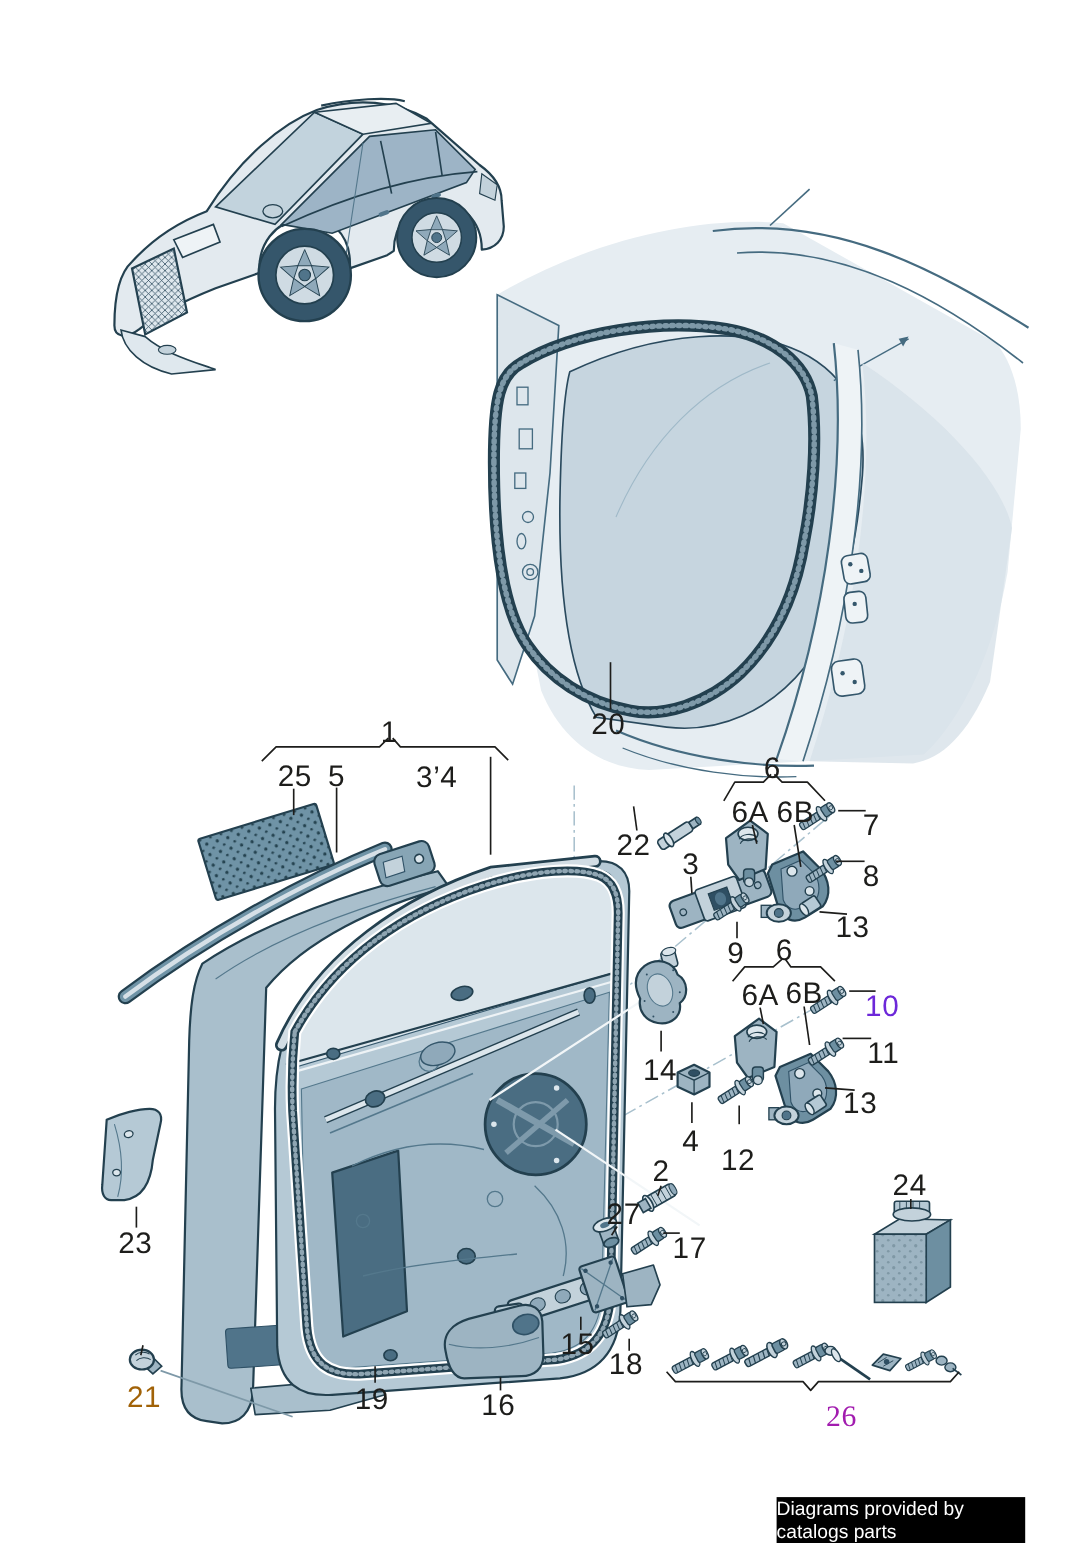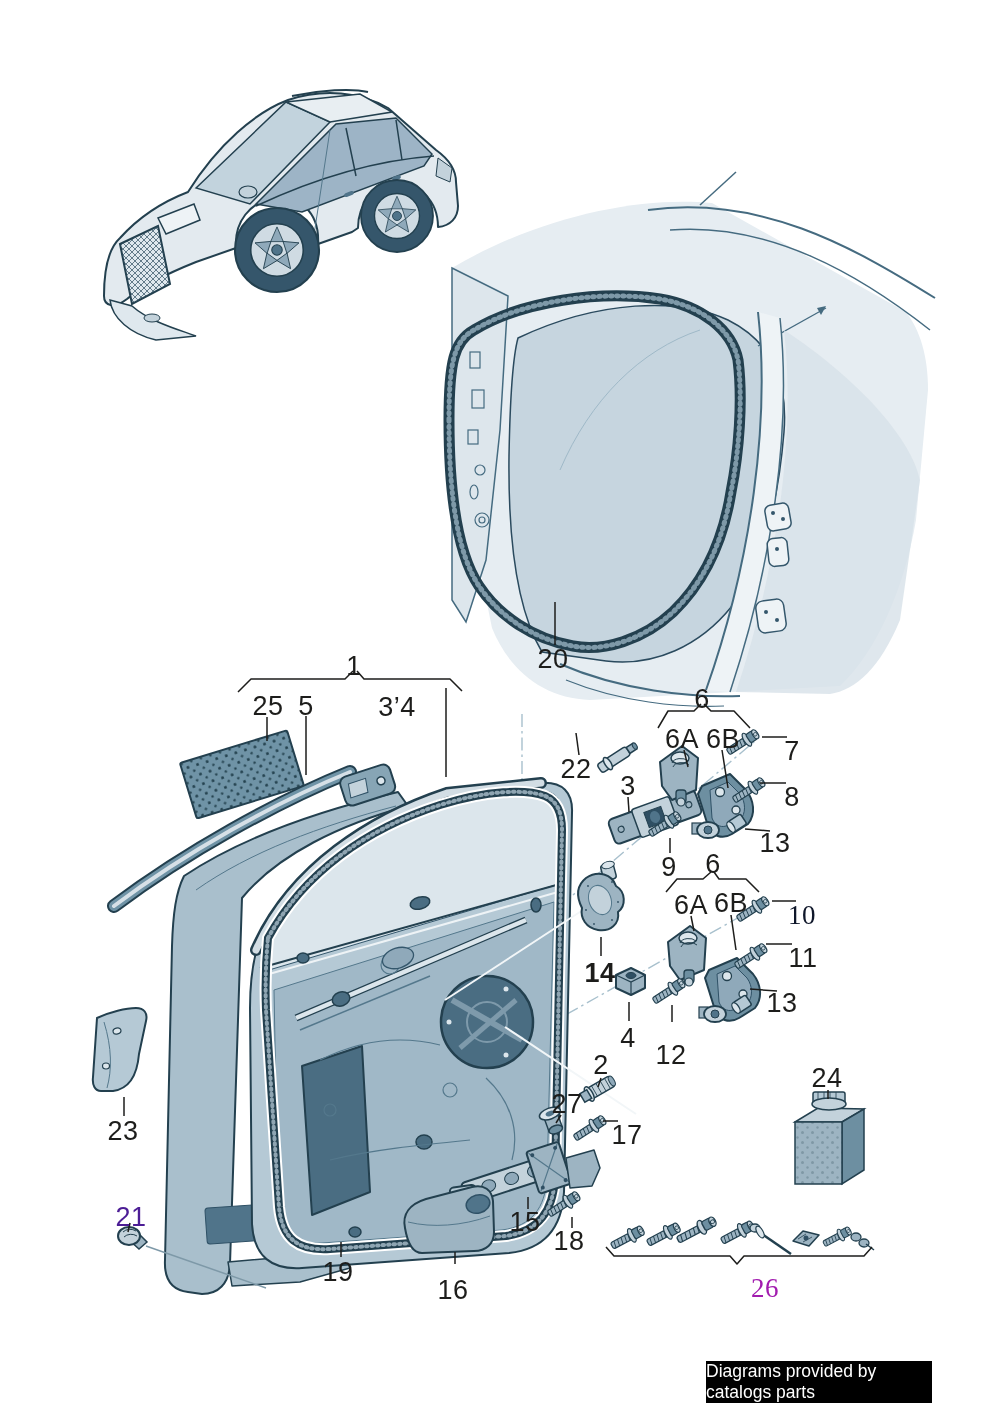--- a/index.html
+++ b/index.html
@@ -433,35 +433,35 @@
       <span class="callout" style="left: 682px; top: 739px; color: rgb(29, 29, 27);">6A</span>
       <span class="callout" style="left: 723px; top: 739px; color: rgb(29, 29, 27);">6B</span>
       <span class="callout" style="left: 792px; top: 751px; color: rgb(29, 29, 27);">7</span>
       <span class="callout" style="left: 792px; top: 797px; color: rgb(29, 29, 27);">8</span>
       <span class="callout" style="left: 628px; top: 786px; color: rgb(29, 29, 27);">3</span>
       <span class="callout" style="left: 775px; top: 843px; color: rgb(29, 29, 27);">13</span>
       <span class="callout" style="left: 669px; top: 867px; color: rgb(29, 29, 27);">9</span>
       <span class="callout" style="left: 713px; top: 864px; color: rgb(29, 29, 27);">6</span>
       <span class="callout" style="left: 691px; top: 905px; color: rgb(29, 29, 27);">6A</span>
       <span class="callout" style="left: 731px; top: 903px; color: rgb(29, 29, 27);">6B</span>
-      <span class="callout" style="left: 802px; top: 915px; color: #0f172a; font-family: Liberation Serif, serif;">10</span>
+      <span class="callout" style="left: 802px; top: 915px; color: #6d28d9;">10</span>
       <span class="callout" style="left: 803px; top: 958px; color: rgb(29, 29, 27);">11</span>
-      <span class="callout" style="left: 600px; top: 973px; color: rgb(29, 29, 27); font-weight: bold;">14</span>
+      <span class="callout" style="left: 600px; top: 973px; color: rgb(29, 29, 27);">14</span>
       <span class="callout" style="left: 782px; top: 1003px; color: rgb(29, 29, 27);">13</span>
       <span class="callout" style="left: 628px; top: 1038px; color: rgb(29, 29, 27);">4</span>
       <span class="callout" style="left: 671px; top: 1036px; color: rgb(29, 29, 27); margin-top: 19px;">12</span>
       <span class="callout" style="left: 601px; top: 1065px; color: rgb(29, 29, 27);">2</span>
       <span class="callout" style="left: 567px; top: 1104px; color: rgb(29, 29, 27);">27</span>
       <span class="callout" style="left: 627px; top: 1135px; color: rgb(29, 29, 27);">17</span>
       <span class="callout" style="left: 827px; top: 1078px; color: rgb(29, 29, 27);">24</span>
       <span class="callout" style="left: 123px; top: 1131px; color: rgb(29, 29, 27);">23</span>
-      <span class="callout" style="left: 131px; top: 1217px; color: #4c1d95;">21</span>
+      <span class="callout" style="left: 131px; top: 1271px; color: #a16207;">21</span>
       <span class="callout" style="left: 525px; top: 1222px; color: rgb(29, 29, 27);">15</span>
       <span class="callout" style="left: 569px; top: 1241px; color: rgb(29, 29, 27);">18</span>
-      <span class="callout" style="left: 453px; top: 1278px; color: rgb(29, 29, 27); margin-top: 12px;">16</span>
+      <span class="callout" style="left: 453px; top: 1278px; color: rgb(29, 29, 27);">16</span>
       <span class="callout" style="left: 338px; top: 1272px; color: rgb(29, 29, 27);">19</span>
       <span class="callout" style="left: 765px; top: 1288px; color: #a21caf; font-family: Liberation Serif, serif;">26</span>
     </div>
 
 <div class="footer" style="background: rgb(0, 0, 0); color: rgb(255, 255, 255);">
   <span>Diagrams provided by catalogs parts</span>
 </div>
 
 </div>
 

